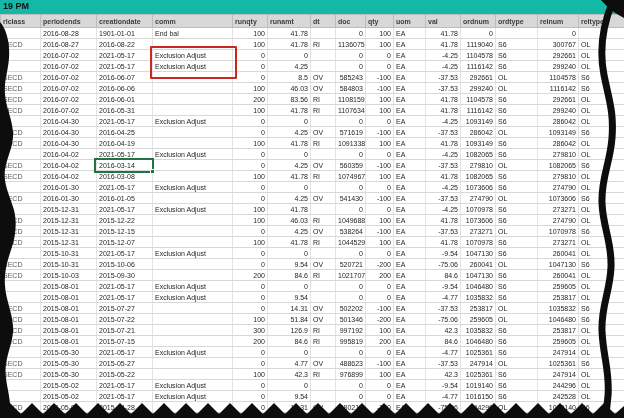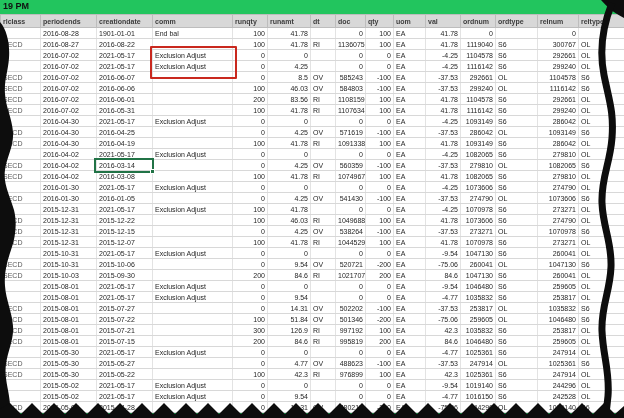--- a/index.html
+++ b/index.html
@@ -1,17 +1,17 @@
 <!DOCTYPE html>
 <html><head>
 <meta charset="utf-8">
 <style>
   html,body{margin:0;padding:0;background:#fff;}
   .stage{
-    position:relative;width:624px;height:418px;background:#22c55e;overflow:hidden;
+    position:relative;width:624px;height:418px;background:#14b8a6;overflow:hidden;
     font-family:"Liberation Sans",sans-serif;
   }
   .timestamp{
     position:absolute;top:1px;left:3px;font-size:9px;font-weight:bold;color:#111;
     letter-spacing:0;
   }
   table.grid{
     position:absolute;top:14px;left:0;width:624px;
     border-collapse:collapse;table-layout:fixed;
   }

